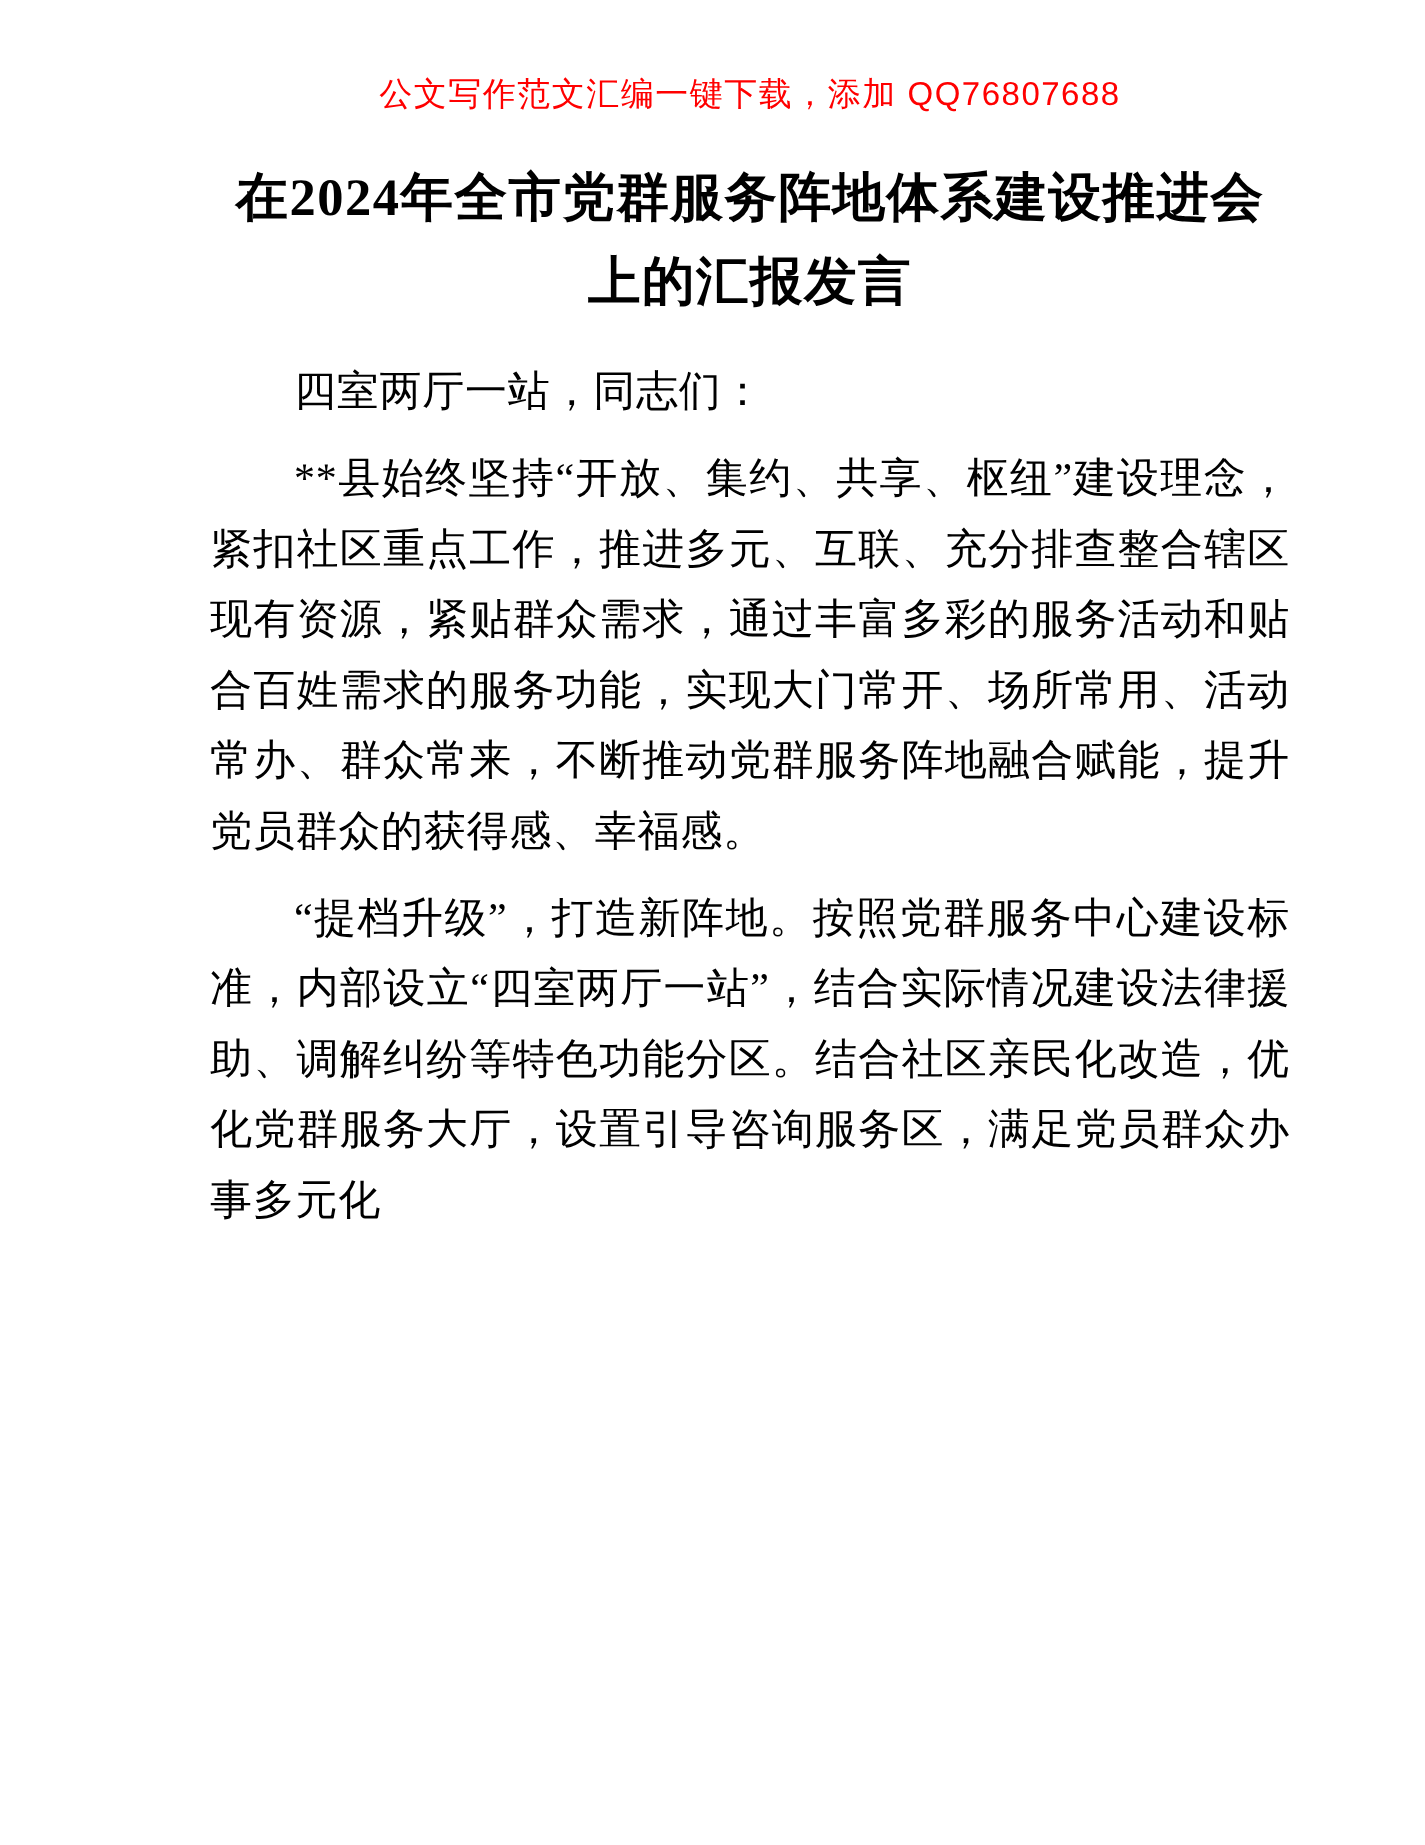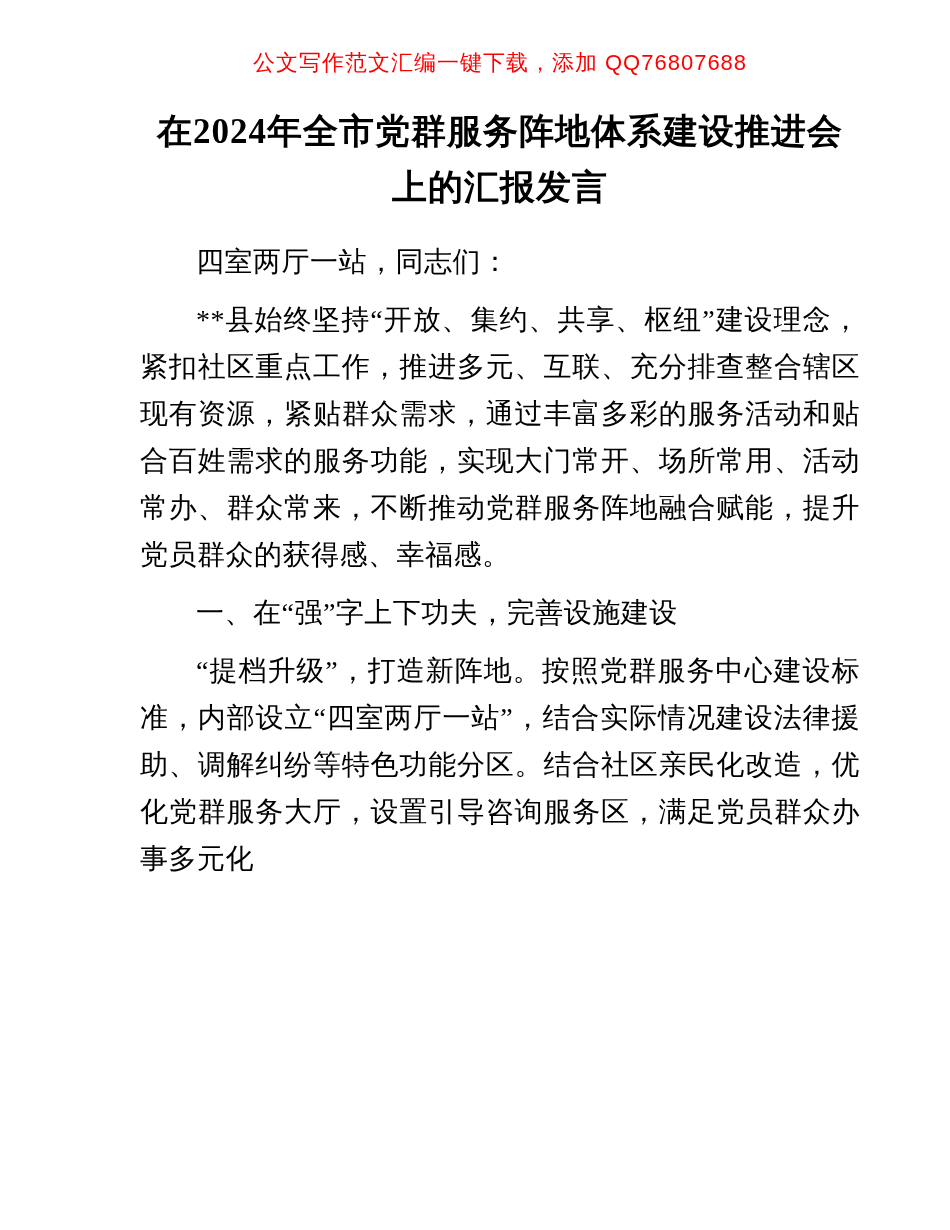--- a/index.html
+++ b/index.html
@@ -56,18 +56,17 @@
 <div class="page">
 
   <div class="promo-banner">公文写作范文汇编一键下载，添加 QQ76807688</div>
 
   <h1 class="doc-title">在2024年全市党群服务阵地体系建设推进会上的汇报发言</h1>
 
   <p class="para">四室两厅一站，同志们：</p>
 
   <p class="para">**县始终坚持“开放、集约、共享、枢纽”建设理念，紧扣社区重点工作，推进多元、互联、充分排查整合辖区现有资源，紧贴群众需求，通过丰富多彩的服务活动和贴合百姓需求的服务功能，实现大门常开、场所常用、活动常办、群众常来，不断推动党群服务阵地融合赋能，提升党员群众的获得感、幸福感。</p>
 
-  <p class="para">一、在“强”字上下功夫，完善设施建设</p>
 
 
   <p class="para">“提档升级”，打造新阵地。按照党群服务中心建设标准，内部设立“四室两厅一站”，结合实际情况建设法律援助、调解纠纷等特色功能分区。结合社区亲民化改造，优化党群服务大厅，设置引导咨询服务区，满足党员群众办事多元化</p>
 
 </div>
 
 </body></html>

